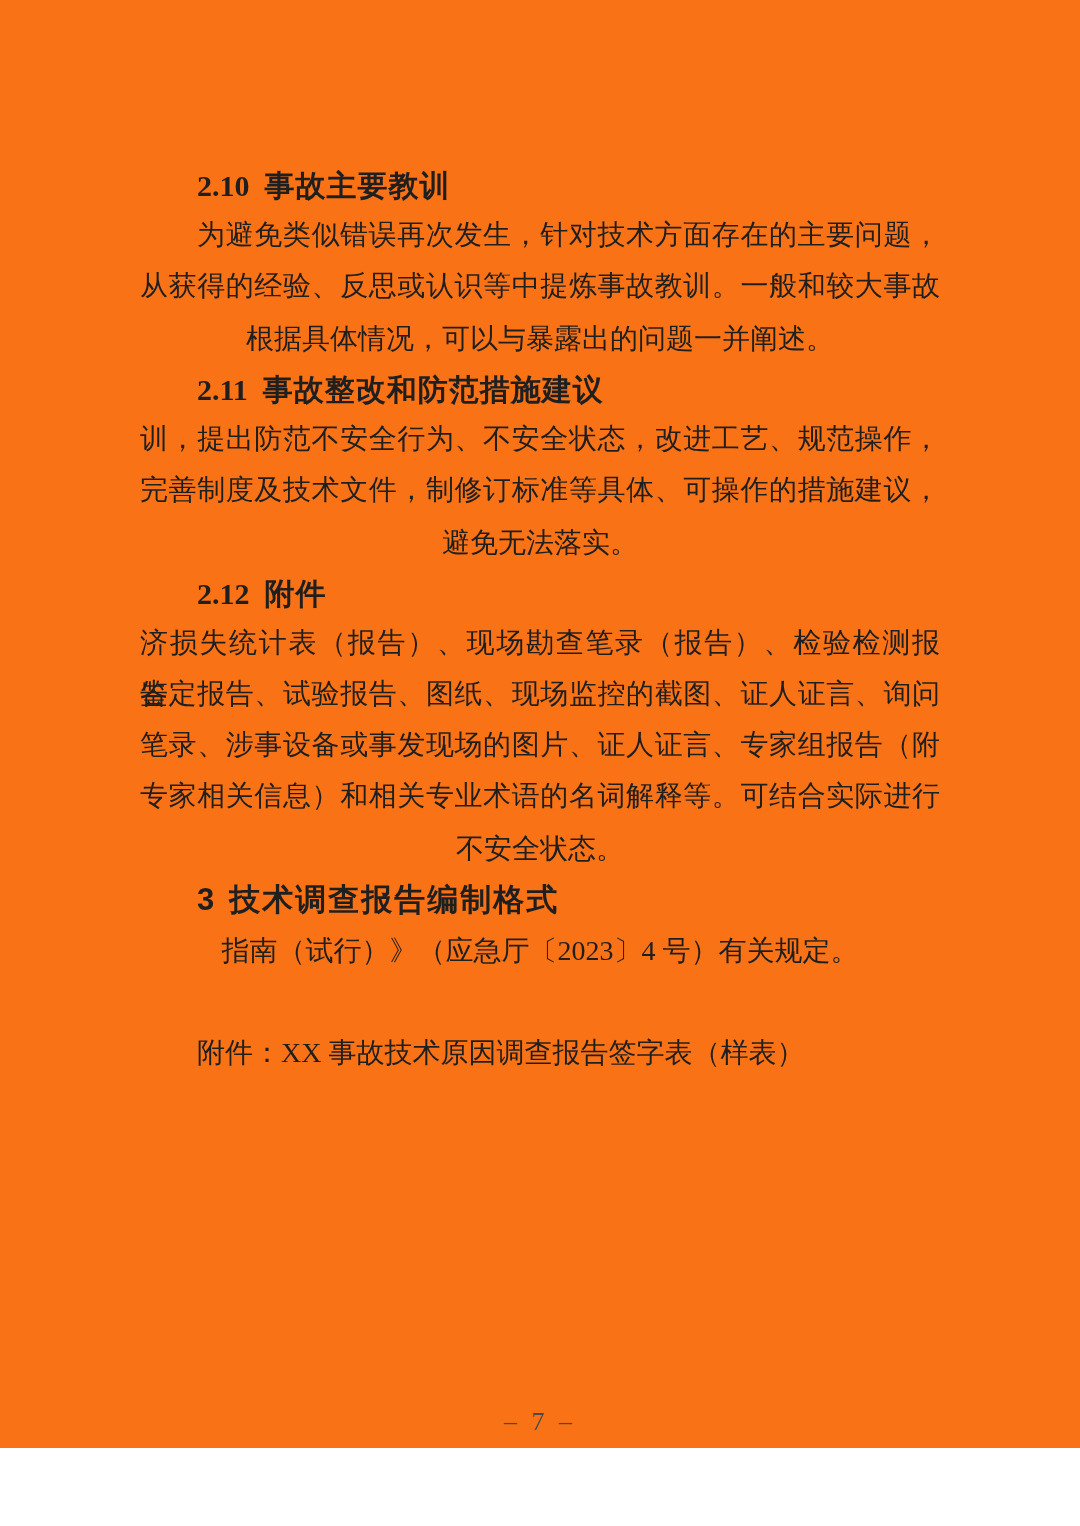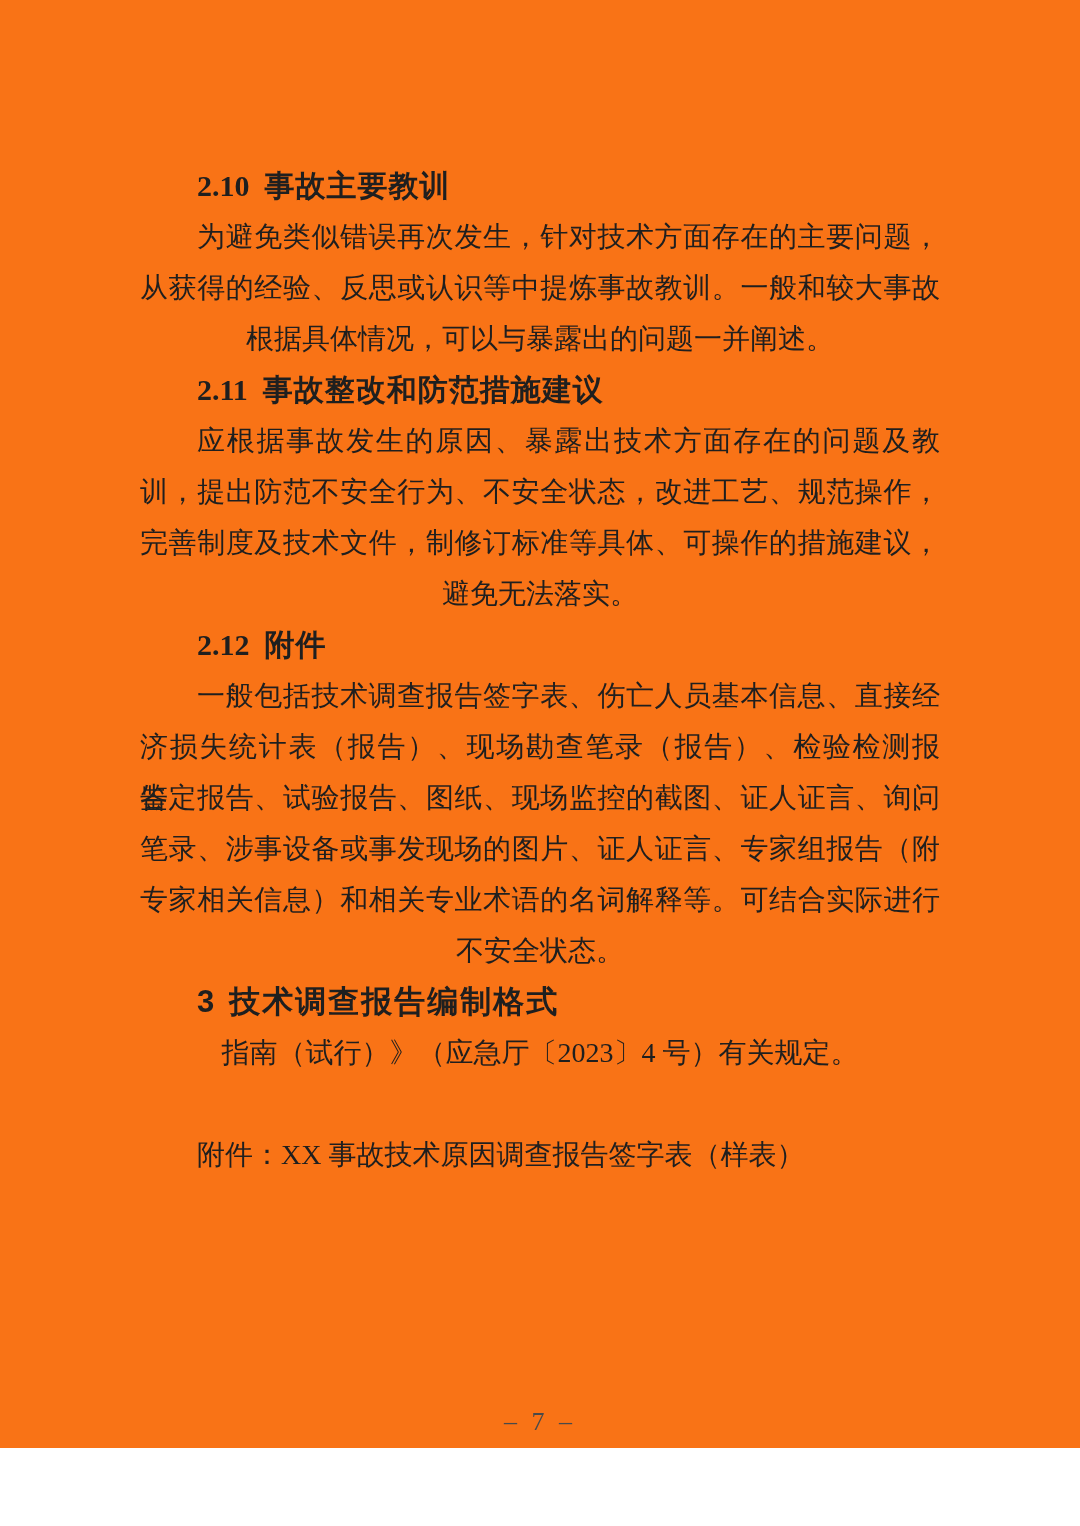--- a/index.html
+++ b/index.html
@@ -29,20 +29,21 @@
     height: 51px;
     white-space: normal;
     overflow: visible;
     text-align: center;
   }
   
   .just {
     text-align: justify;
     text-align-last: justify;
     text-justify: inter-character;
+    font-family: Liberation Mono, monospace;
   }
   
   .ind {
     padding-left: 57px;
   }
   .heading {
     height: 51px;
     line-height: 51px;
     padding-left: 57px;
     font-size: 30px;
@@ -87,29 +88,27 @@
     <div class="heading">
       <span class="num">2.10</span><span>事故主要教训</span>
     </div>
     <div class="tline just ind">为避免类似错误再次发生，针对技术方面存在的主要问题，</div>
     <div class="tline just">从获得的经验、反思或认识等中提炼事故教训。一般和较大事故</div>
     <div class="tline">根据具体情况，可以与暴露出的问题一并阐述。</div>
 
     <div class="heading">
       <span class="num">2.11</span><span>事故整改和防范措施建议</span>
     </div>
-    <div class="tline just ind">应根据事故发生的原因、暴露出技术方面存在的问题及教</div>
     <div class="tline just">训，提出防范不安全行为、不安全状态，改进工艺、规范操作，</div>
     <div class="tline just">完善制度及技术文件，制修订标准等具体、可操作的措施建议，</div>
     <div class="tline">避免无法落实。</div>
 
     <div class="heading">
       <span class="num">2.12</span><span>附件</span>
     </div>
-    <div class="tline just ind">一般包括技术调查报告签字表、伤亡人员基本信息、直接经</div>
     <div class="tline just">济损失统计表（报告）、现场勘查笔录（报告）、检验检测报告、</div>
     <div class="tline just">鉴定报告、试验报告、图纸、现场监控的截图、证人证言、询问</div>
     <div class="tline just">笔录、涉事设备或事发现场的图片、证人证言、专家组报告（附</div>
     <div class="tline just">专家相关信息）和相关专业术语的名词解释等。可结合实际进行</div>
     <div class="tline">不安全状态。</div>
 
     <div class="heading heading-sans">
       <span class="num">3</span><span>技术调查报告编制格式</span>
     </div>
     <div class="tline">指南（试行）》（应急厅〔2023〕4 号）有关规定。</div>

